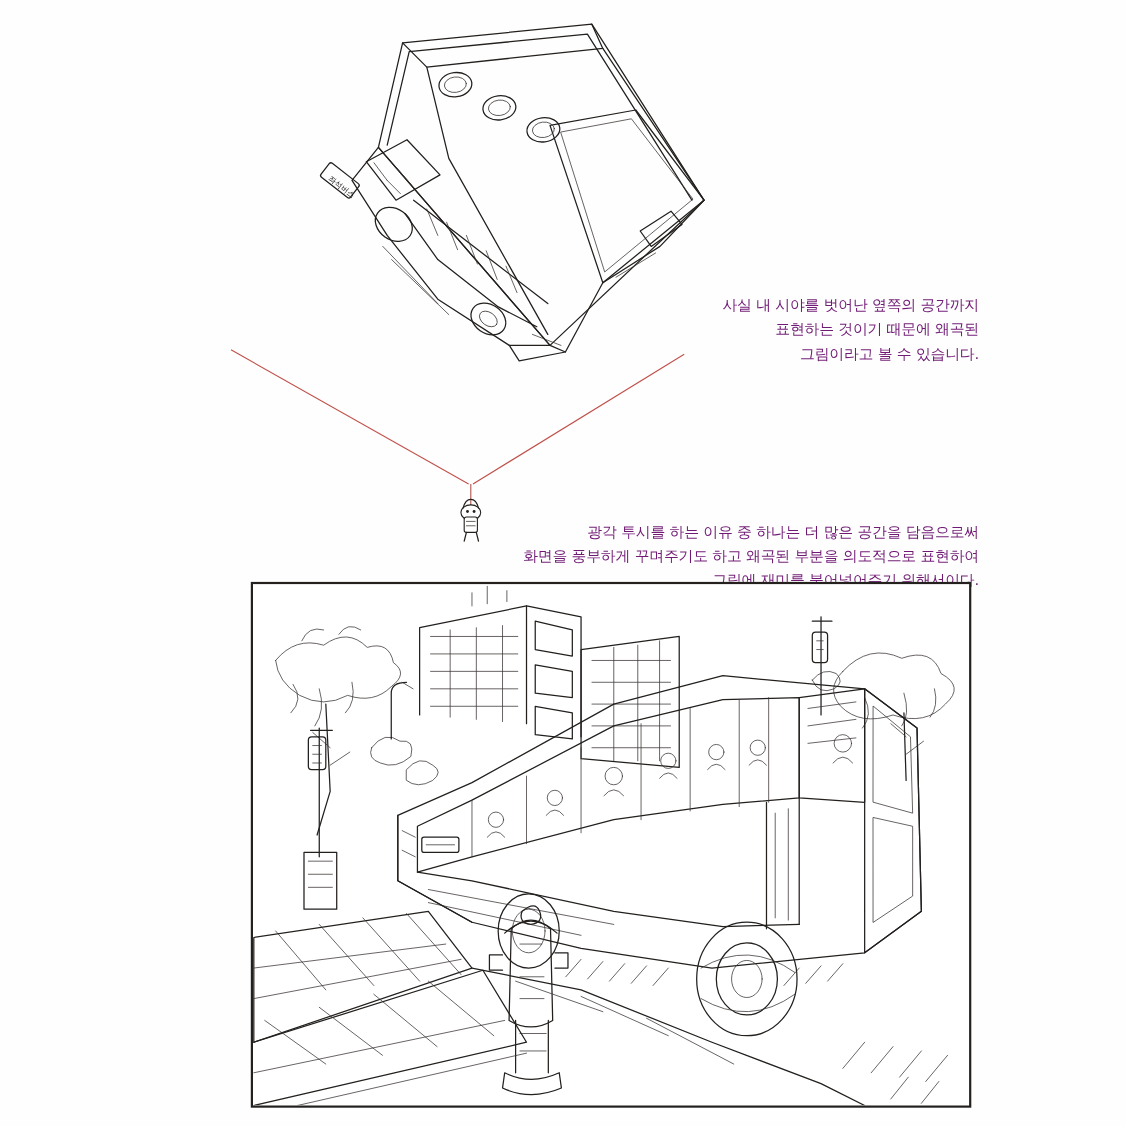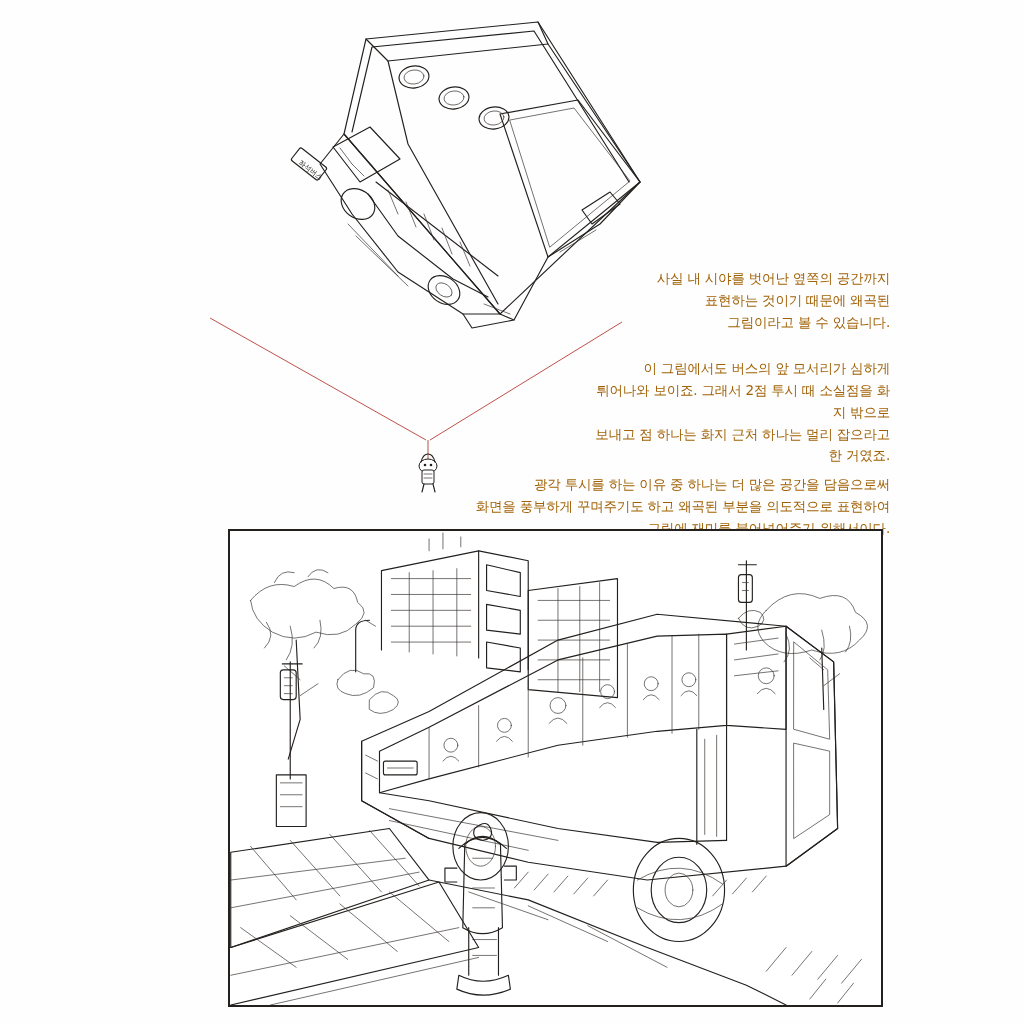--- a/index.html
+++ b/index.html
@@ -40,21 +40,21 @@
     width: 460px;
     height: 210px;
     pointer-events: none;
   }
   .guides svg { display: block; width: 100%; height: 100%; }
 
   
   .caption {
     position: absolute;
     text-align: right;
-    color: #a16207;
+    color: #701a75;
     line-height: 1.62;
     letter-spacing: -0.2px;
     font-size: 13.5px;
     white-space: pre-line;
   }
   #caption-1 { left: 600px; top: 268px; width: 290px; }
   #caption-2 { left: 585px; top: 358px; width: 305px; }
   #caption-3 { left: 470px; top: 446px; width: 420px; margin-top: 28px; }
 
   
@@ -172,23 +172,20 @@
         <path class="ink" d="M234 184 l-2 8 M243 184 l2 8"></path>
         <circle class="ink-fill-dark" cx="235" cy="165" r="1.3"></circle>
         <circle class="ink-fill-dark" cx="241" cy="165" r="1.3"></circle>
       </g>
     </svg>
   </div>
 
   <div class="caption" id="caption-1">사실 내 시야를 벗어난 옆쪽의 공간까지
 표현하는 것이기 때문에 왜곡된
 그림이라고 볼 수 있습니다.</div>
-  <div class="caption" id="caption-2">이 그림에서도 버스의 앞 모서리가 심하게
-튀어나와 보이죠. 그래서 2점 투시 때 소실점을 화지 밖으로
-보내고 점 하나는 화지 근처 하나는 멀리 잡으라고 한 거였죠.</div>
   <div class="caption" id="caption-3">광각 투시를 하는 이유 중 하나는 더 많은 공간을 담음으로써
 화면을 풍부하게 꾸며주기도 하고 왜곡된 부분을 의도적으로 표현하여
 그림에 재미를 불어넣어주기 위해서이다.</div>
 
   <div class="bottom-frame">
     <svg viewBox="0 0 655 478" xmlns="http://www.w3.org/2000/svg" aria-label="street scene with bus">
 
       <g>
         <path class="ink" d="M152 120 L152 40 L250 20 L250 128"></path>
         <path class="ink" d="M250 20 L300 30 L300 140"></path>

